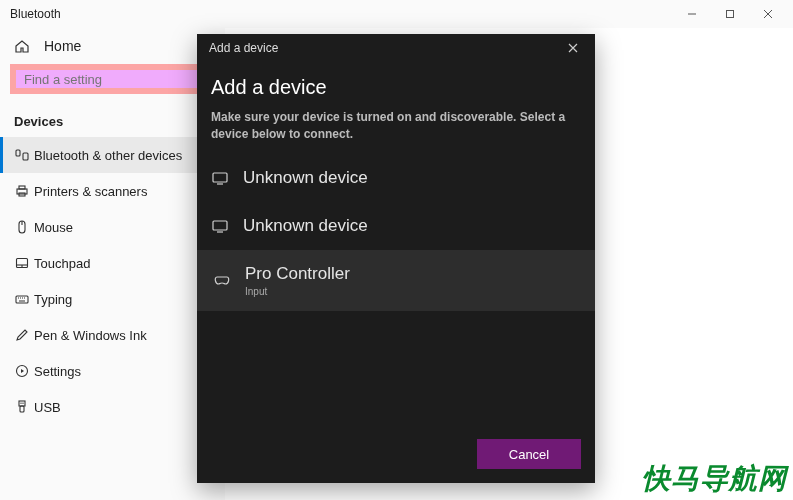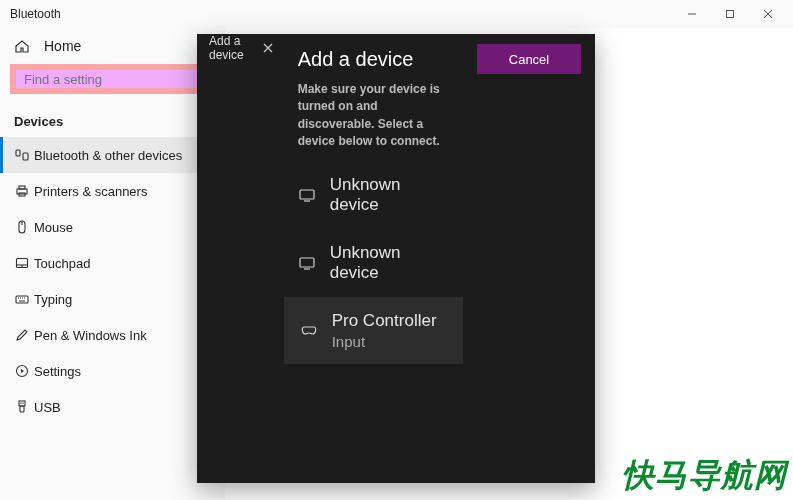--- a/index.html
+++ b/index.html
@@ -51,55 +51,55 @@
   .nav-icon svg { display:block; }
 
   
   .right-panel { position:absolute; left:225px; top:28px; right:0; bottom:0; background:#fff; }
 
   
   .dialog {
     position: absolute; left: 197px; top: 34px; width: 398px; height: 449px;
     background: #1c1c1c; color: #fff;
     box-shadow: 0 8px 24px rgba(0,0,0,.35);
-    display: flex; flex-direction: row;
+    display: flex; flex-direction: column;
   }
   .dlg-title-row {
     height: 28px; display:flex; align-items:center; justify-content:space-between;
     padding: 0 4px 0 12px; font-size: 12px; color:#ddd;
   }
   .dlg-close { width: 36px; height: 28px; display:flex; align-items:center; justify-content:center; color:#ccc; }
   .dlg-body { padding: 8px 14px 0 14px; flex: 1 1 auto; overflow: hidden; }
   .dlg-heading { font-size: 20px; font-weight: 400; color:#fff; margin: 6px 0 10px 0; }
   .dlg-sub { font-size: 12px; color:#bbb; line-height: 1.45; margin-bottom: 10px; max-width: 370px; font-weight: bold; }
 
   .device-list { list-style:none; margin: 0 -14px; }
   .device-item {
     display:flex; align-items:center; gap: 14px;
     padding: 14px 14px; font-size: 13px; color:#eee;
   }
   .device-item.selected { background:#2d2d2d;padding-left:16px; }
   .device-icon { width: 18px; height: 18px; flex:0 0 18px; color:#cfcfcf; display:flex; align-items:center; justify-content:center; }
   .device-icon svg { display:block; }
   .device-text { display:flex; flex-direction:column; }
   .device-title { font-size: 17px; color:#e5e5e5; }
-  .device-sub { font-size: 15px; color:#aaa; margin-top:2px; }
+  .device-sub { font-size: 10px; color:#aaa; margin-top:2px; }
 
   .dlg-footer {
     padding: 10px 14px 14px 14px; display:flex; justify-content:flex-end;
   }
   .btn-cancel {
     min-width: 104px; height: 30px; background:#701a75; color:#fff;
     border: none; font-size: 13px; cursor: default;
   }
 
   
   .watermark {
     position:absolute; right:6px; bottom:2px;
-    font-size: 32px; font-weight: 700; font-style: italic;
+    font-size: 28px; font-weight: 700; font-style: italic;
     color: #0a8a2e; letter-spacing: 1px;
     text-shadow: 0 0 2px rgba(255,255,255,.6);
     pointer-events:none;
   }
 </style>
 </head>
 <body>
 
 <div class="settings-window">
 

